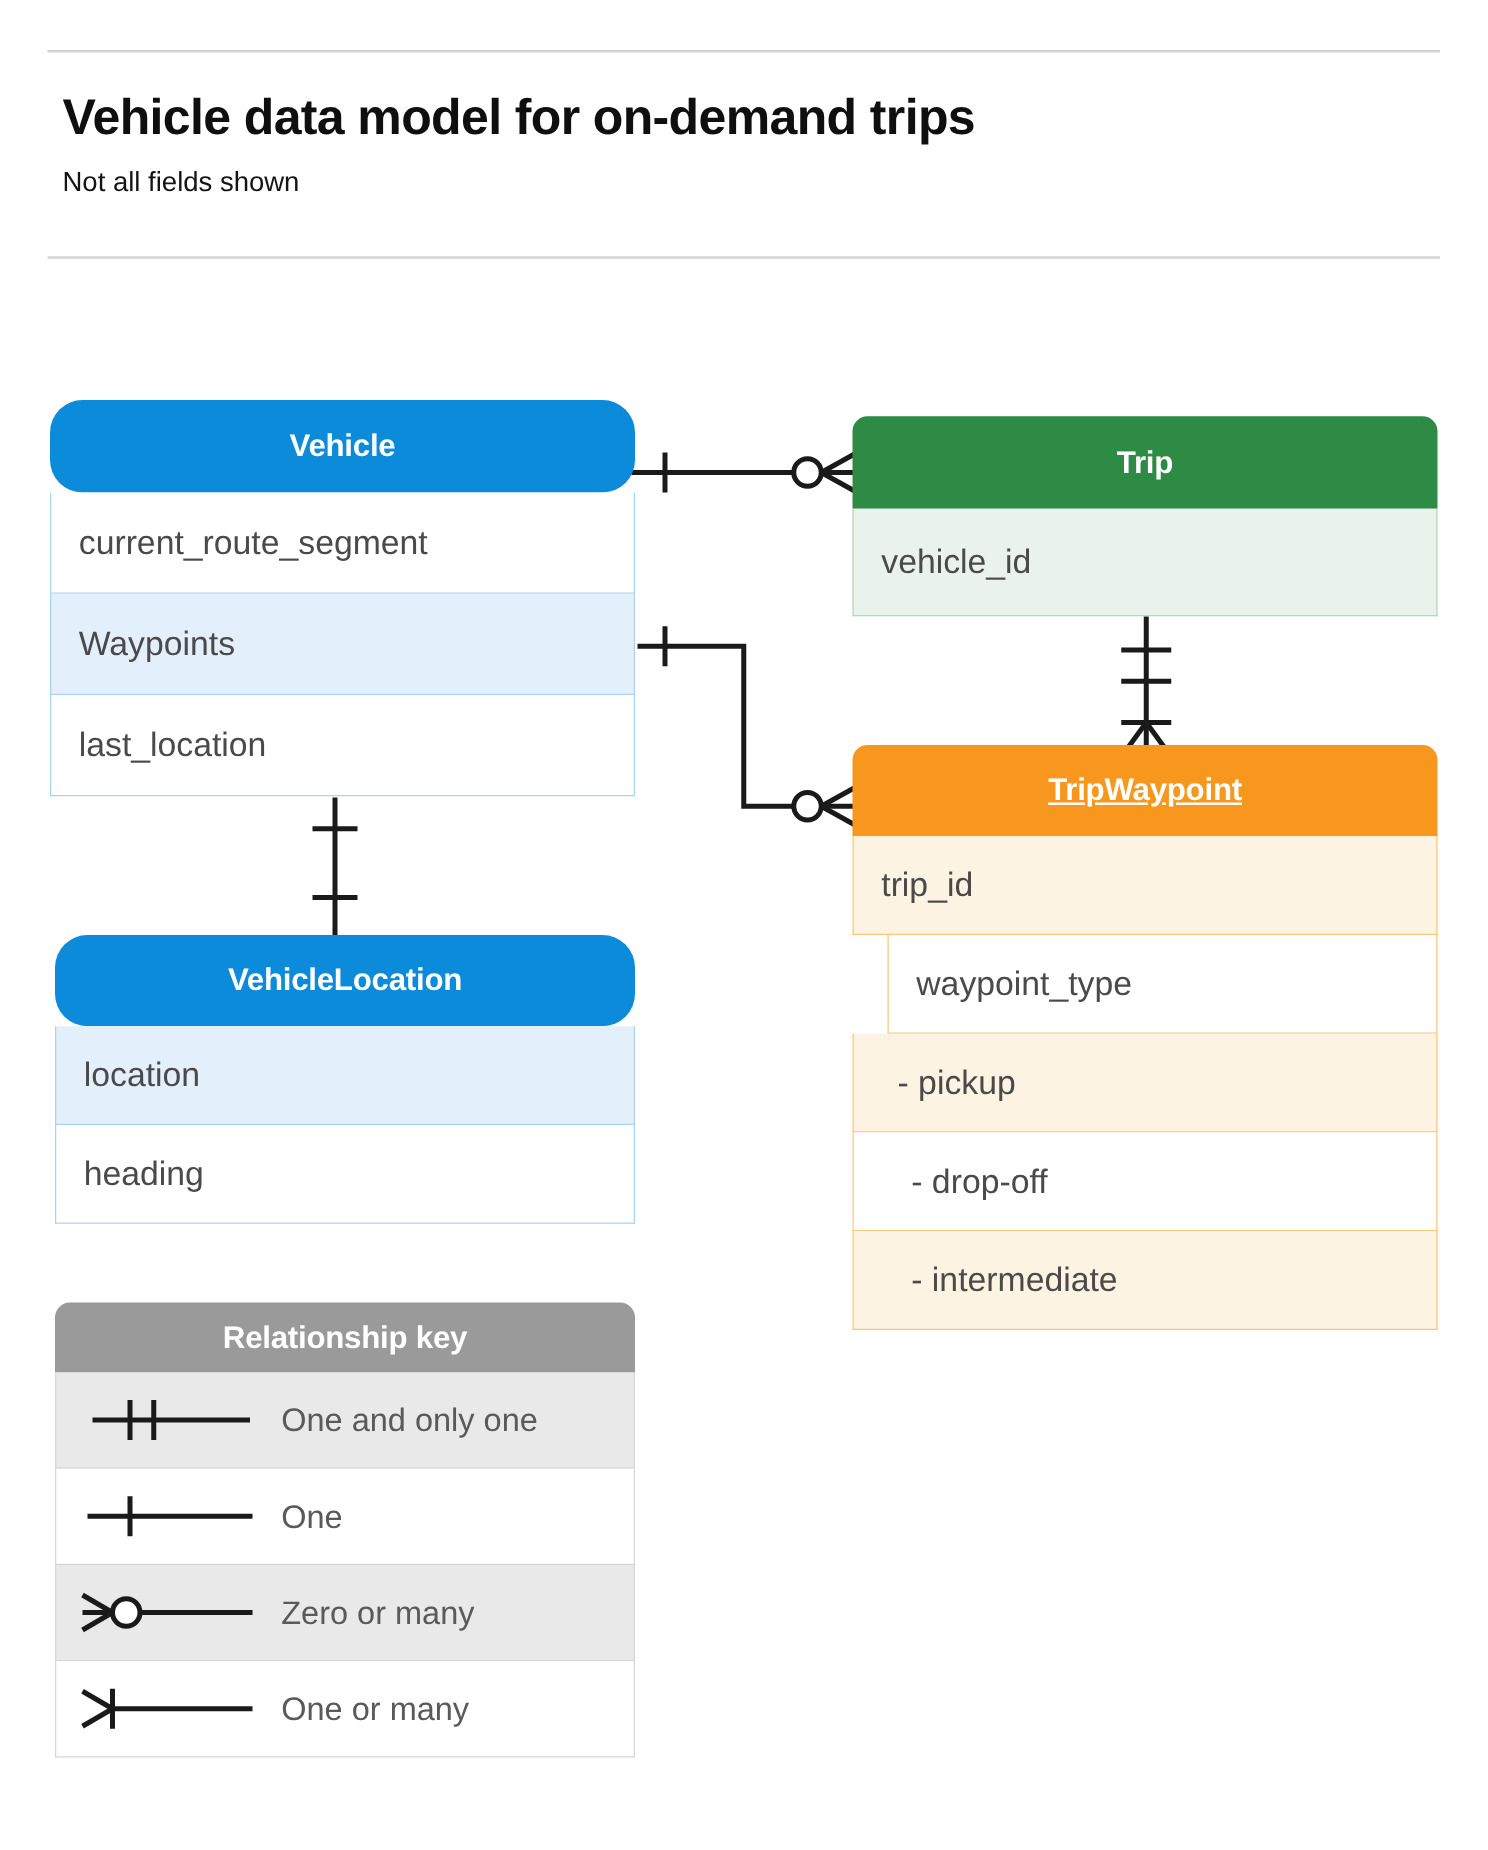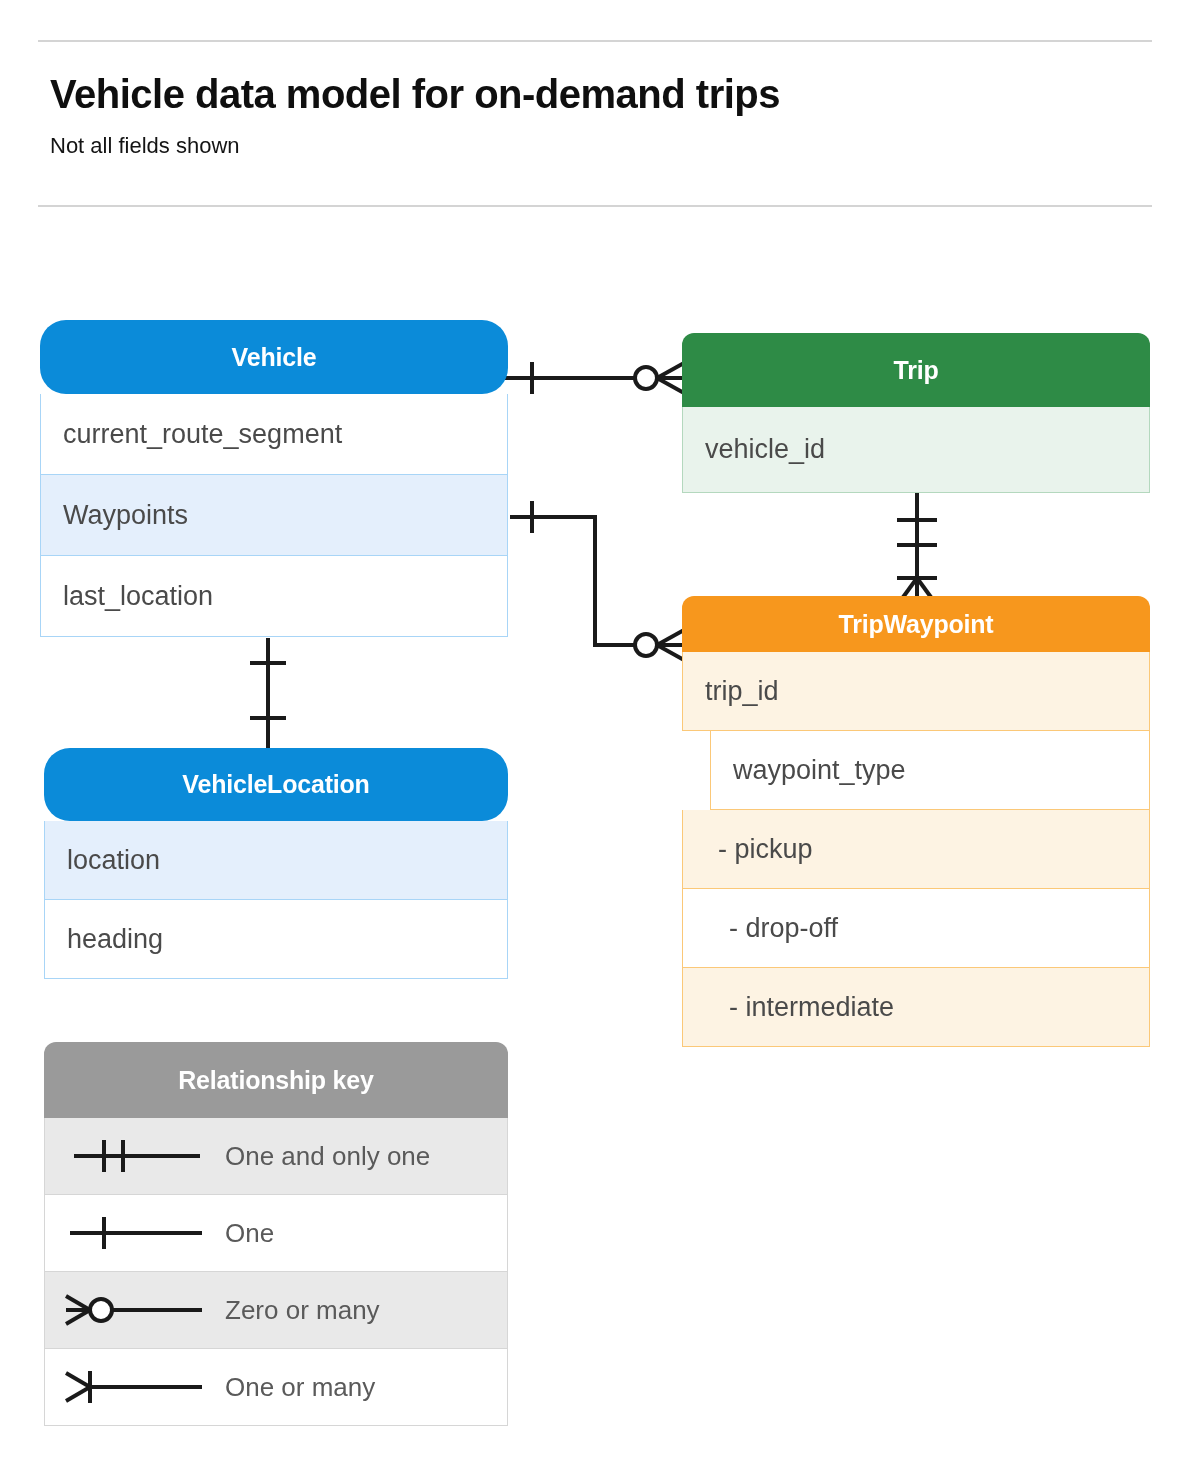--- a/index.html
+++ b/index.html
@@ -163,36 +163,36 @@
   <div class="entity-row fill" style="height:81px;">Waypoints</div>
   <div class="entity-row" style="height:81px;">last_location</div>
 </div>
 
 <div class="entity t-green" style="left:682px; top:333px; width:468px;">
   <div class="entity-header" style="height:74px;">Trip</div>
   <div class="entity-row fill" style="height:86px;">vehicle_id</div>
 </div>
 
 <div class="entity t-orange" style="left:682px; top:596px; width:468px;">
-  <div class="entity-header" style="height:56px;">TripWaypoint</div>
+  <div class="entity-header" style="height:73px;text-decoration:underline;">TripWaypoint</div>
   <div class="entity-row fill" style="height:79px;">trip_id</div>
   <div class="entity-row" style="height:79px;margin-left:28px;">waypoint_type</div>
   <div class="entity-row fill sub" style="height:79px;padding-left:35px;">-  pickup</div>
   <div class="entity-row sub" style="height:79px;">-  drop-off</div>
   <div class="entity-row fill sub" style="height:79px;">-  intermediate</div>
 </div>
 
 <div class="entity t-blue" style="left:44px; top:748px; width:464px;">
   <div class="entity-header" style="height:73px;">VehicleLocation</div>
   <div class="entity-row fill" style="height:79px;">location</div>
   <div class="entity-row" style="height:79px;">heading</div>
 </div>
 
 <div class="entity t-gray" style="left:44px; top:1042px; width:464px;">
-  <div class="entity-header" style="height:76px;">Relationship key</div>
+  <div class="entity-header" style="height:56px;">Relationship key</div>
 
   <div class="entity-row legend-row fill" style="height:77px;">
     <span class="legend-symbol">
       <svg width="150" height="44" viewBox="0 0 150 44" xmlns="http://www.w3.org/2000/svg">
         <g stroke="#1a1a1a" stroke-width="4" fill="none">
           <line x1="14" y1="22" x2="140" y2="22"></line>
           <line x1="44" y1="6" x2="44" y2="38"></line>
           <line x1="63" y1="6" x2="63" y2="38"></line>
         </g>
       </svg>

